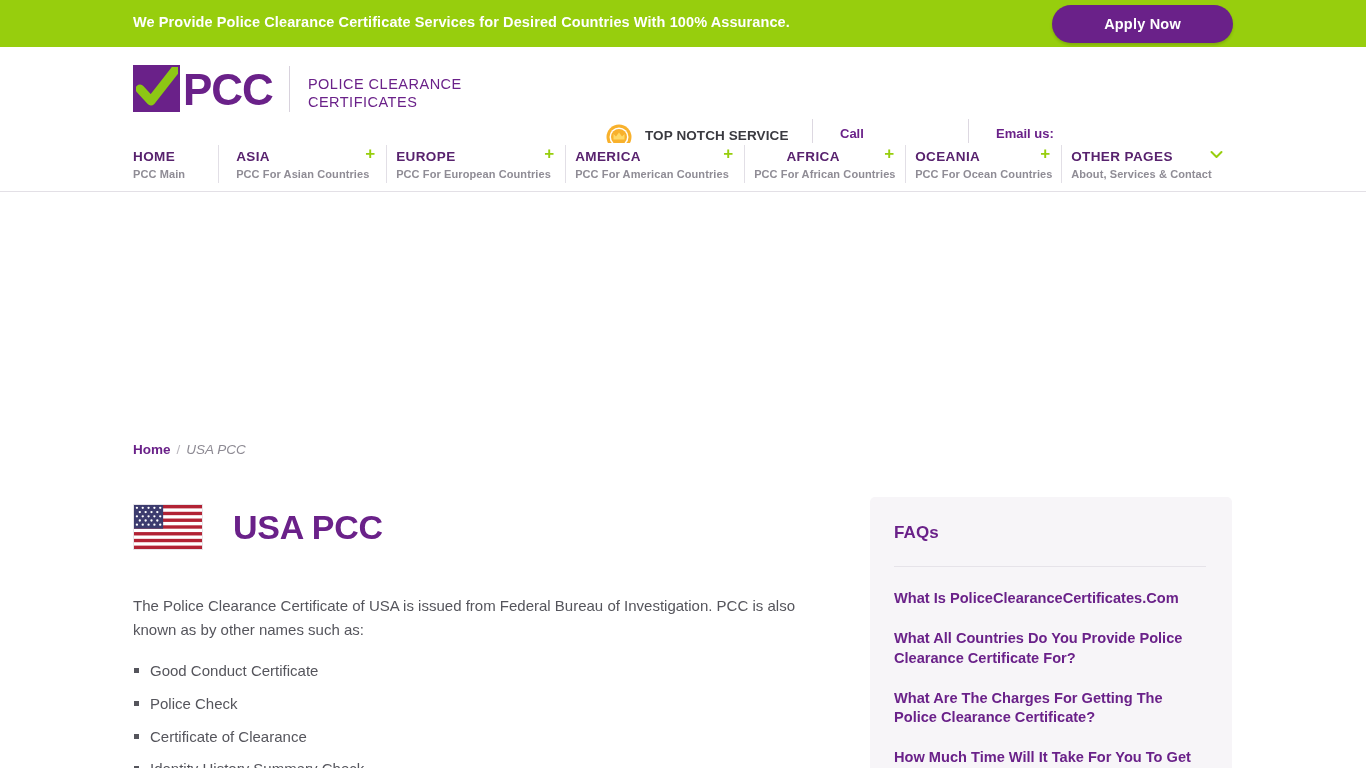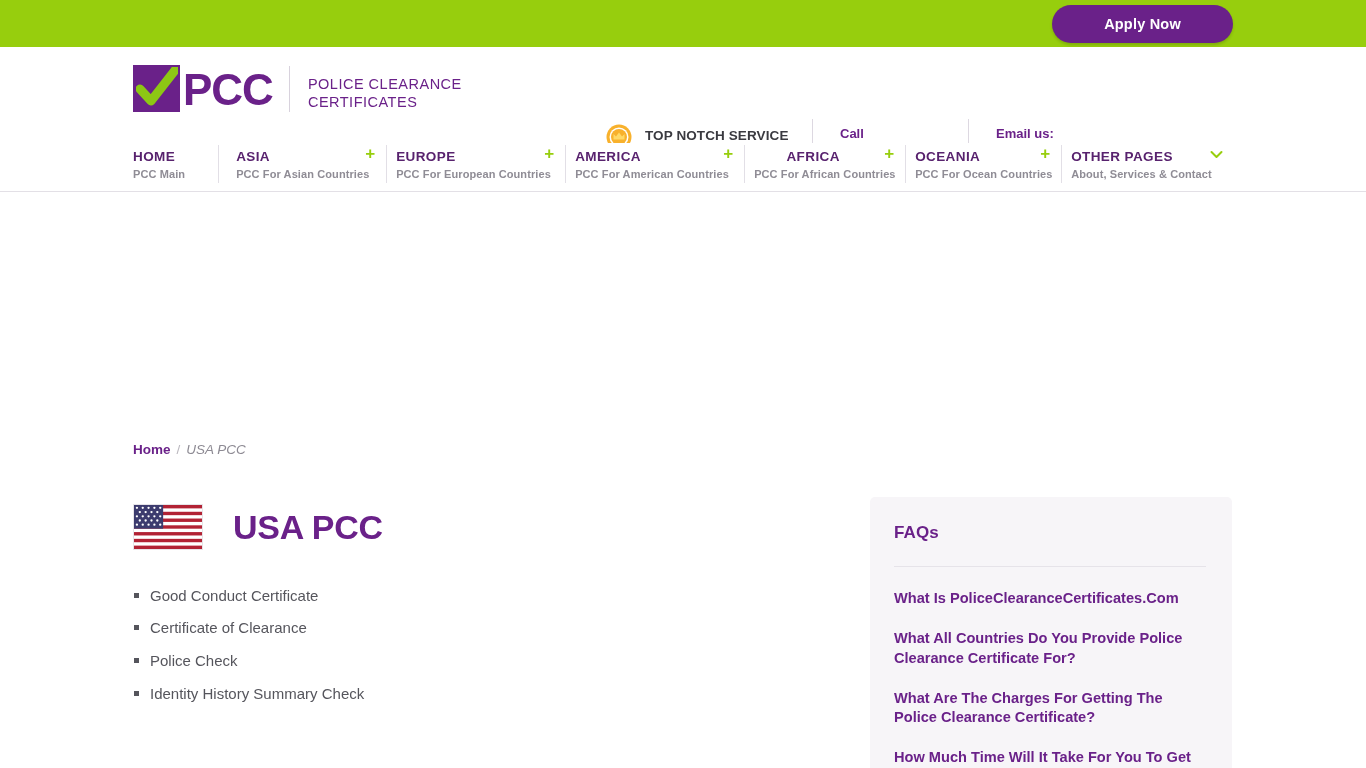--- a/index.html
+++ b/index.html
@@ -308,20 +308,21 @@
     line-height: 1.32;
     text-decoration: none;
     cursor: pointer;
     display: block;
   }
 </style>
 </head>
 <body>
 
 <div class="topbar">
+  <div class="topbar-text">We Provide Police Clearance Certificate Services for Desired Countries With 100% Assurance.</div>
   <button class="apply-btn">Apply Now</button>
 </div>
 
 <div class="header">
 
   <div class="logo-wrap">
     <div class="logo-mark">
       <svg width="42" height="43" viewBox="0 0 42 43" aria-hidden="true">
         <path d="M4 22 L15 34 L40 2" fill="none" stroke="#8DC714" stroke-width="9" stroke-linecap="round" stroke-linejoin="round"></path>
       </svg>
@@ -462,25 +463,26 @@
               <circle cx="9" cy="20.6" r="1.2"></circle>
               <circle cx="15" cy="20.6" r="1.2"></circle>
               <circle cx="21" cy="20.6" r="1.2"></circle>
               <circle cx="27" cy="20.6" r="1.2"></circle>
           </g>
         </svg>
       </span>
       <h1 class="page-title">USA PCC</h1>
     </div>
 
+    <p class="para">The Police Clearance Certificate of USA is issued from Federal Bureau of Investigation. PCC is also known as by other names such as:</p>
 
     <ul class="bullets">
       <li>Good Conduct Certificate</li>
+      <li>Police Check</li>
       <li>Certificate of Clearance</li>
-      <li>Police Check</li>
       <li>Identity History Summary Check</li>
 
     </ul>
 
   </div>
 
   <aside class="faq">
     <div class="faq-heading">FAQs</div>
     <div class="faq-rule"></div>
     <ul class="faq-list">

